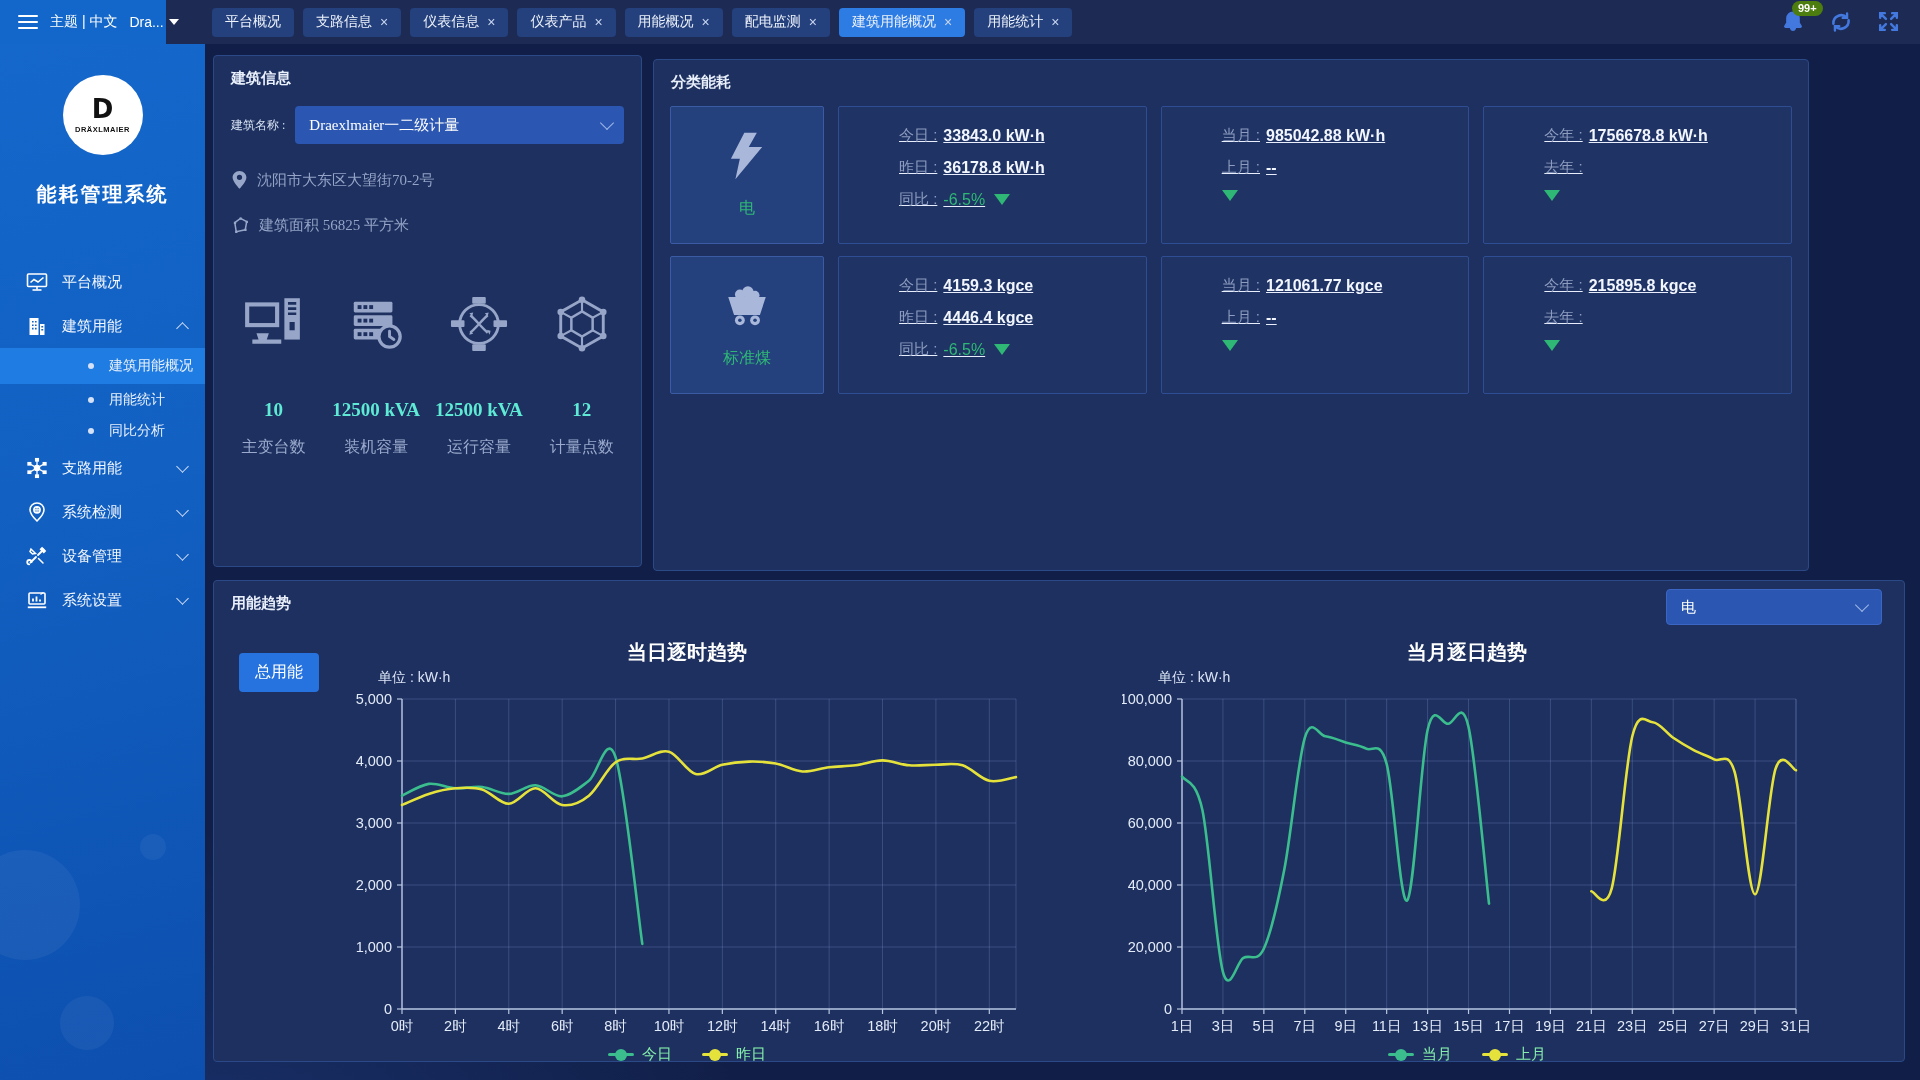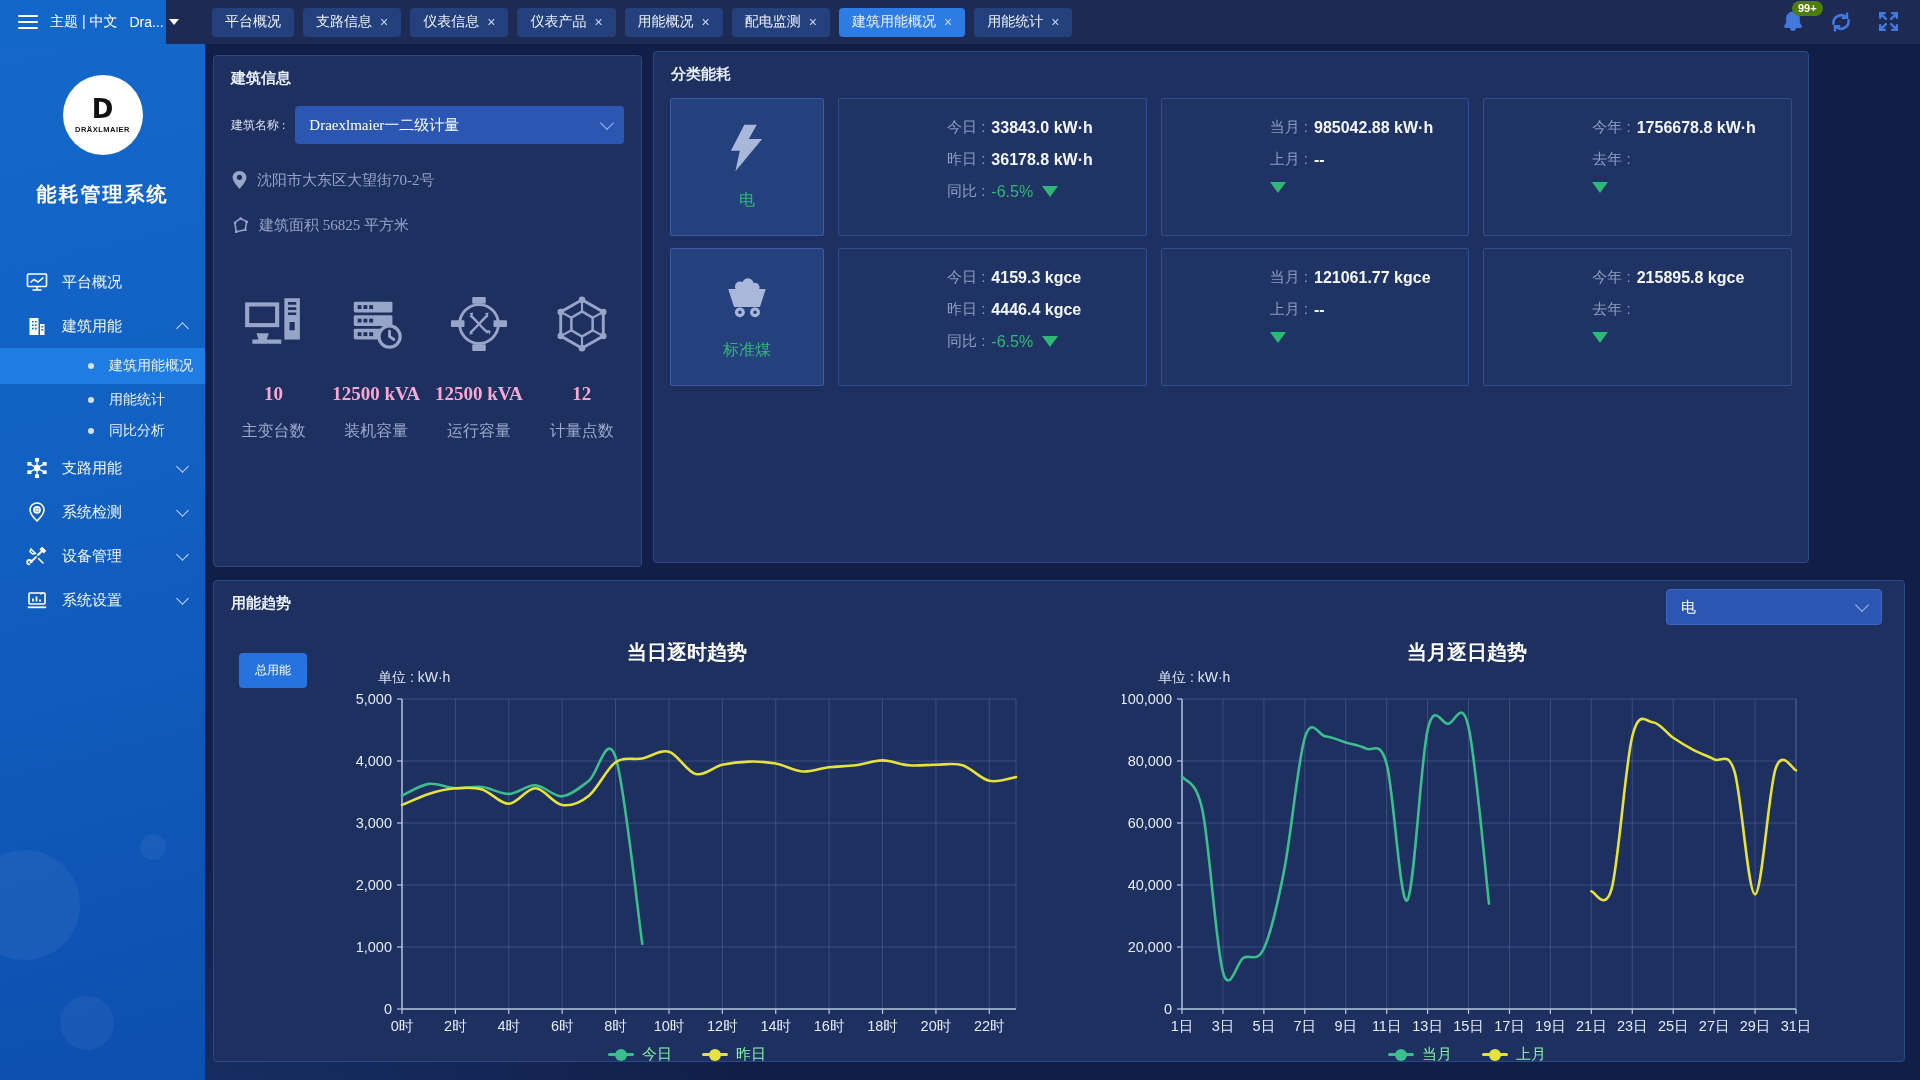--- a/index.html
+++ b/index.html
@@ -43,59 +43,59 @@
   .submenu-item{height:31px;display:flex;align-items:center;color:#eaf1fd;font-size:14px;cursor:pointer;padding-left:88px;position:relative;}
   .submenu-item .dot{width:6px;height:6px;border-radius:50%;background:#d5e1f6;margin-right:15px;flex:none;}
   .submenu-item.active{background:#1e7ce2;height:36px;}
 
   
   .content{position:absolute;left:205px;top:44px;right:0;bottom:0;
            background:radial-gradient(900px 500px at 0% 105%, rgba(35,70,150,0.40), rgba(35,70,150,0) 60%),#111f48;}
   .panel{position:absolute;background:#1d305f;border:1px solid #2c4987;border-radius:4px;box-sizing:border-box;}
   .panel-title{font-size:15px;font-weight:600;color:#e9effb;padding:13px 17px 0;}
   .panel-building{left:8px;top:11px;width:429px;height:512px;font-family:Liberation Serif, serif;}
-  .panel-category{left:448px;top:7px;width:1156px;height:512px;}
+  .panel-category{left:448px;top:15px;width:1156px;height:512px;}
   .panel-trend{left:8px;top:536px;width:1692px;height:482px;}
 
   
   .bname-row{display:flex;align-items:center;margin:18px 17px 0;}
   .bname-label{font-size:12px;color:#d7e0f2;white-space:nowrap;margin-right:10px;}
   .select{flex:1;height:38px;background:#2b57b2;border-radius:4px;display:flex;align-items:center;
           padding:0 14px;font-size:15px;color:#fff;cursor:pointer;position:relative;}
   .select .chevron{position:absolute;right:12px;width:9px;height:9px;border-right:1.8px solid #9fb6e6;border-bottom:1.8px solid #9fb6e6;transform:rotate(45deg);margin-top:-4px;}
   .binfo-line{display:flex;align-items:center;gap:9px;margin:26px 17px 0;color:#94a3c6;font-size:15px;}
   .binfo-line:first-of-type{margin-top:34px;}
   .stats{display:grid;grid-template-columns:repeat(4,1fr);margin:40px 8px 0;text-align:center;}
   .stat-icon{height:78px;display:flex;align-items:flex-end;justify-content:center;color:#96a5c8;}
-  .stat-value{margin-top:30px;font-size:19px;font-weight:bold;color:#f9a8d4;}
+  .stat-value{margin-top:46px;font-size:19px;font-weight:bold;color:#5eead4;}
   .stat-label{margin-top:16px;font-size:16px;color:#9aa9cc;}
 
   
   .cat-rows{margin:14px 16px 0;}
   .cat-row{display:flex;gap:14px;margin-bottom:12px;height:138px;}
   .cat-icon-box{width:152px;flex:none;background:#24417e;border:1px solid #3b5ca4;border-radius:2px;
                 display:flex;flex-direction:column;align-items:center;justify-content:center;}
   .cat-icon-box .ci{color:#a9b8da;}
   .cat-name{margin-top:13px;font-size:16px;color:#2fb875;}
   .cat-card{flex:1;border:1px solid #2e4d92;border-radius:2px;background:rgba(36,59,115,0.30);
-            padding:19px 10px 0 108px;box-sizing:border-box;}
+            padding:19px 10px 0 60px;box-sizing:border-box;text-decoration:underline;}
   .cc-line{display:flex;align-items:center;margin-bottom:13px;font-size:15px;}
   .cc-label{color:#8d9cbf;margin-right:6px;white-space:nowrap;}
   .cc-value{color:#f2f6ff;font-weight:bold;font-size:16px;}
   .cc-value.green{color:#2fb875;font-weight:normal;}
   .tri-down{display:inline-block;width:0;height:0;border-left:8px solid transparent;border-right:8px solid transparent;
             border-top:11px solid #2fb875;margin-left:9px;}
   .tri-solo{margin-left:0;}
 
   
   .dropdown-right{position:absolute;top:8px;right:22px;width:216px;height:36px;background:#2b57b2;border:1px solid #3b66c4;
                   border-radius:4px;display:flex;align-items:center;padding:0 14px;font-size:15px;color:#fff;cursor:pointer;box-sizing:border-box;}
   .dropdown-right .chevron{position:absolute;right:14px;width:9px;height:9px;border-right:1.8px solid #9fb6e6;border-bottom:1.8px solid #9fb6e6;transform:rotate(45deg);margin-top:-4px;}
   .btn-primary{position:absolute;left:25px;top:72px;background:#2673e0;border:none;border-radius:4px;color:#fff;
-               font-size:12px;padding:9px 16px;cursor:pointer;font-family:inherit;}
+               font-size:16px;padding:9px 16px;cursor:pointer;font-family:inherit;}
   .chart-block{position:absolute;top:58px;width:690px;}
   .chart-block.b1{left:128px;} .chart-block.b2{left:908px;}
   .chart-title{text-align:center;font-size:20px;font-weight:bold;color:#fff;height:28px;}
   .chart-unit{font-size:14px;color:#dde5f6;margin:2px 0 2px 36px;height:20px;}
   .chart-legend{display:flex;justify-content:center;gap:30px;margin-top:2px;align-items:center;}
   .legend-item{display:flex;align-items:center;gap:8px;font-size:15px;color:#86efac;cursor:pointer;}
   .legend-marker{position:relative;width:26px;height:3px;border-radius:2px;}
   .legend-marker i{position:absolute;left:7px;top:-4.5px;width:12px;height:12px;border-radius:50%;}
   svg text{font-family:"Liberation Sans","DejaVu Sans",sans-serif;}
 </style>

